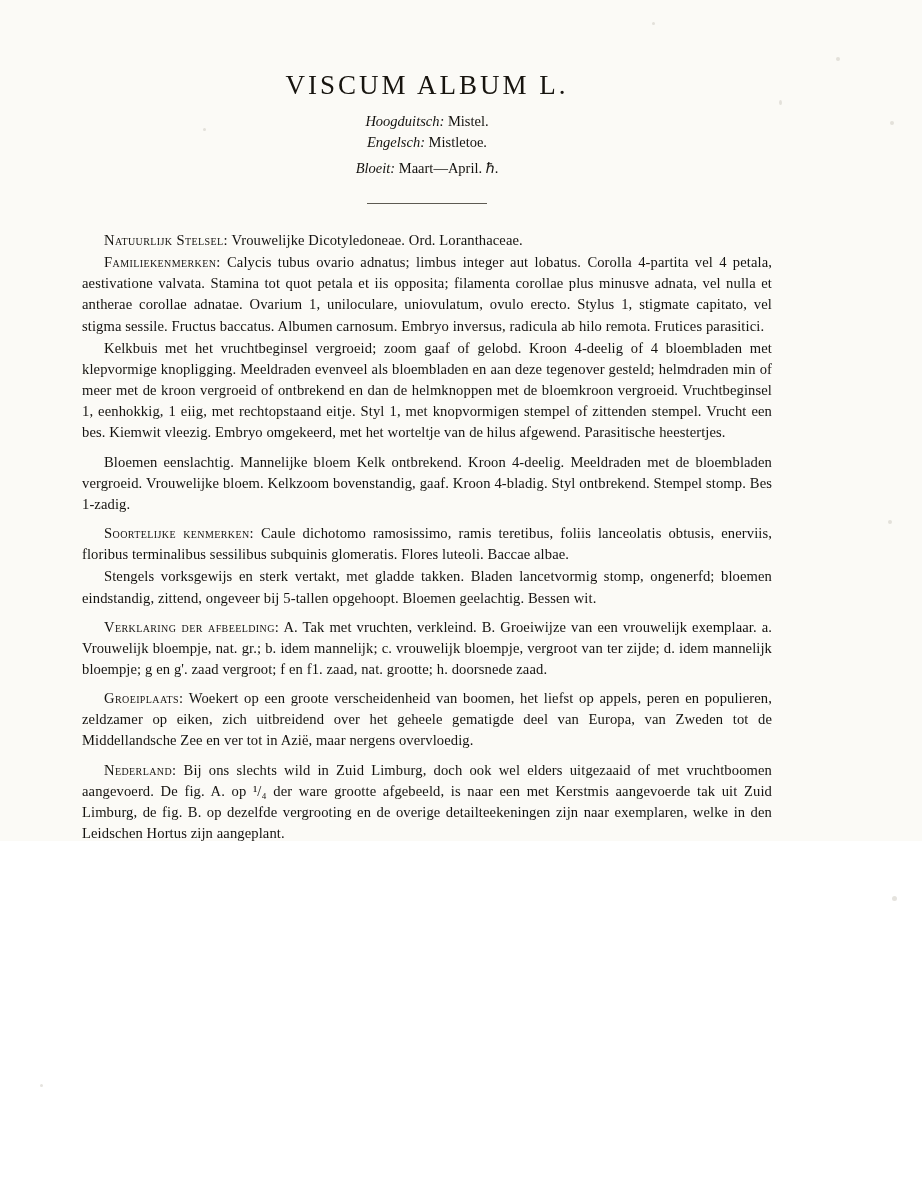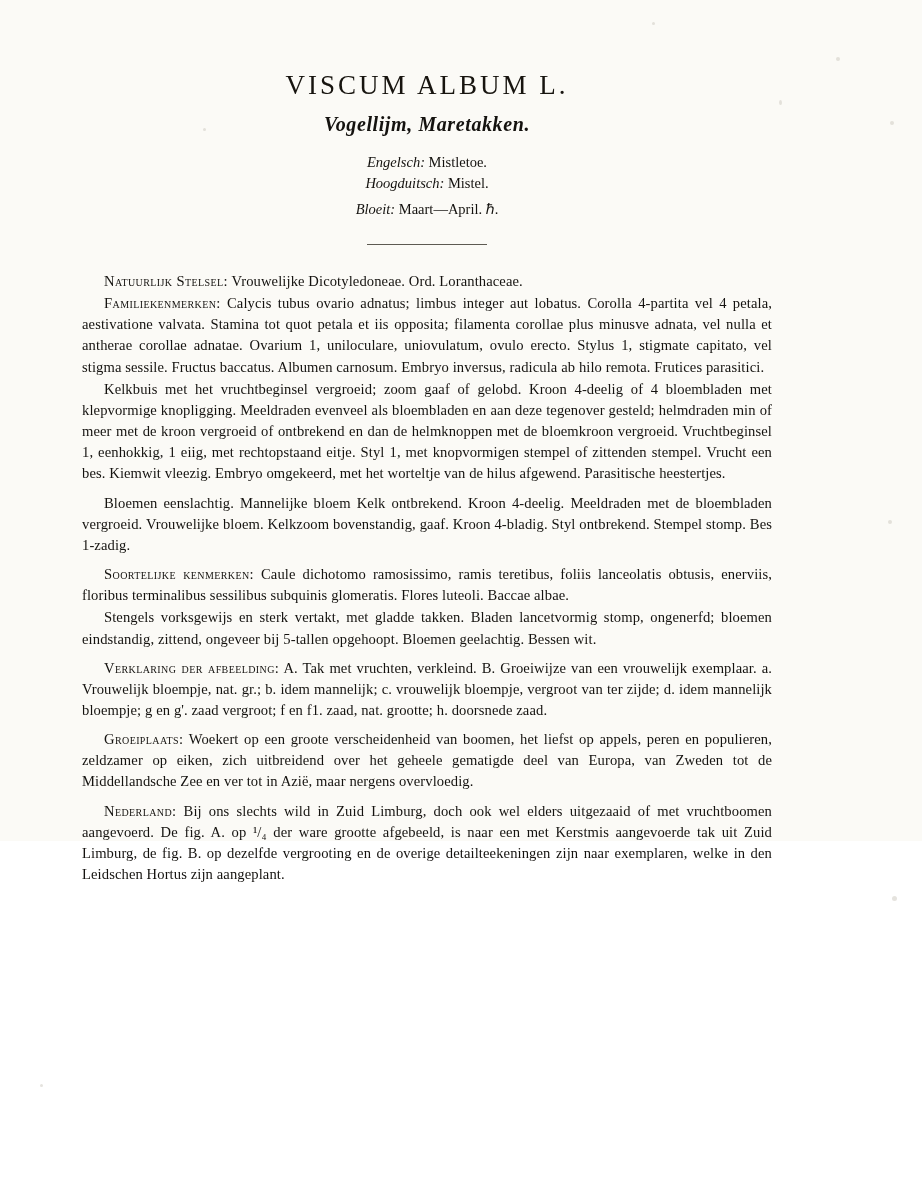--- a/index.html
+++ b/index.html
@@ -100,29 +100,28 @@
   <span class="speck" style="left:779px;top:100px;width:3px;height:5px;"></span>
   <span class="speck" style="left:203px;top:128px;width:3px;height:3px;"></span>
   <span class="speck" style="left:890px;top:121px;width:4px;height:4px;"></span>
   <span class="speck" style="left:888px;top:520px;width:4px;height:4px;"></span>
   <span class="speck" style="left:892px;top:896px;width:5px;height:5px;"></span>
   <span class="speck" style="left:40px;top:1084px;width:3px;height:3px;"></span>
 
   <div class="content">
 
     <h1 class="title">VISCUM ALBUM L.</h1>
-    <div class="subtitle">Vogellijm, Maretakken.</div>
 
+    <div class="altname">
+      <span class="lbl">Hoogduitsch:</span>
+      <span>Mistel.</span>
+    </div>
     <div class="altname">
       <span class="lbl">Engelsch:</span>
       <span>Mistletoe.</span>
-    </div>
-    <div class="altname">
-      <span class="lbl">Hoogduitsch:</span>
-      <span>Mistel.</span>
     </div>
     <div class="bloeit">
       <span class="it">Bloeit:</span>
       <span>Maart—April.  ℏ.</span>
     </div>
 
     <div class="rule"></div>
 
 
     <p class="body indent block">

